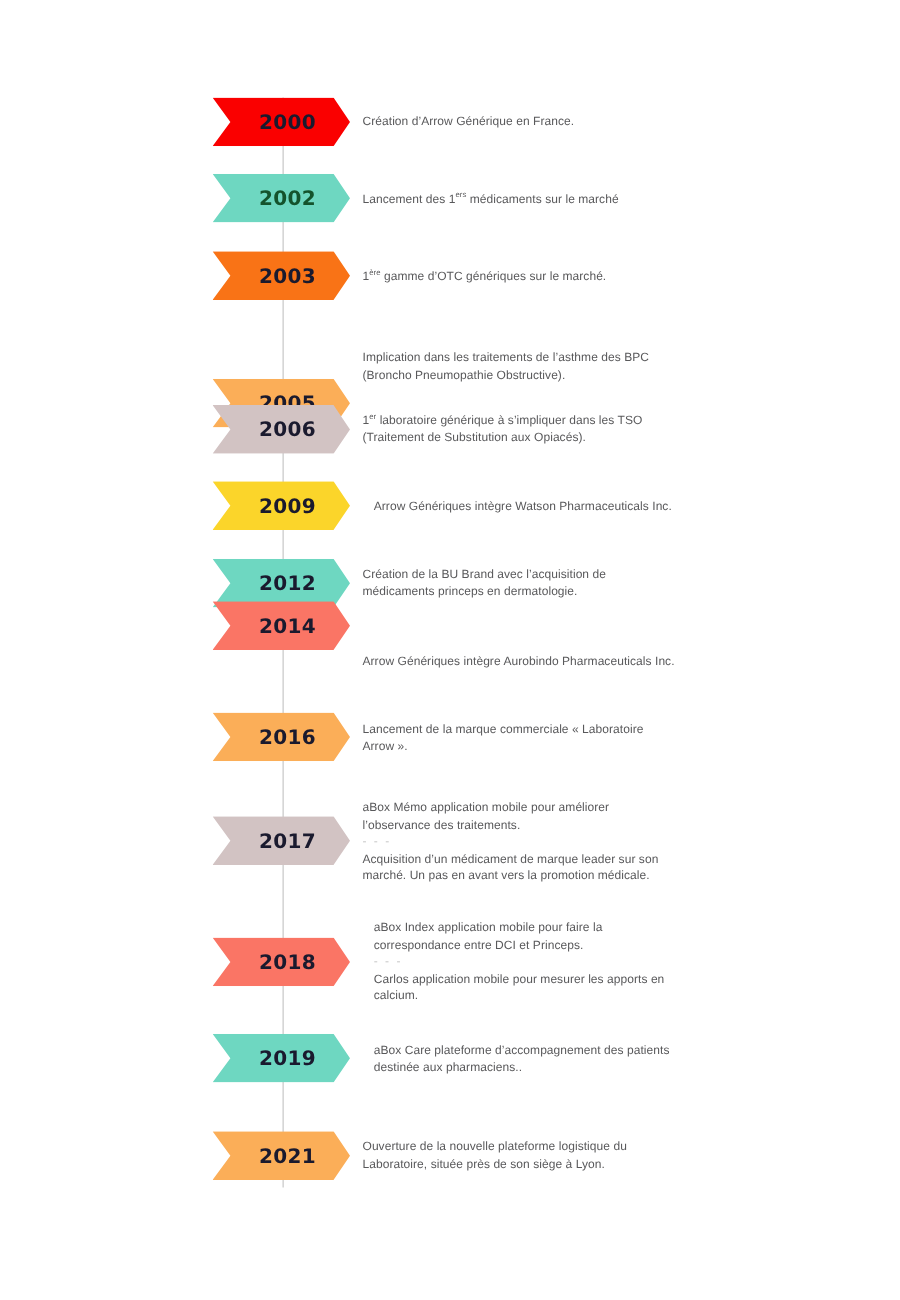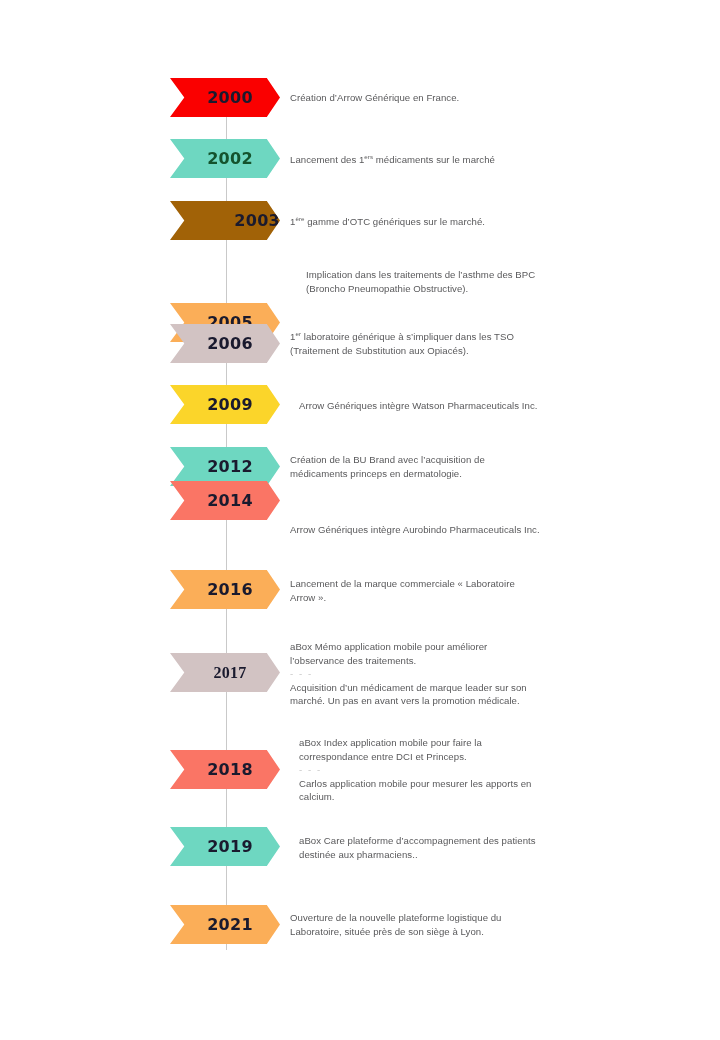--- a/index.html
+++ b/index.html
@@ -104,32 +104,32 @@
       </div>
       <div class="tl-row">
         <div class="tl-banner" style="top: 139px; background: rgb(110, 215, 193);">
           <span class="tl-year" style="color: #14532d;">2002</span>
         </div>
         <div class="tl-desc" style="top: 153px; color: rgb(89, 89, 91);">
           <p><span>Lancement des 1</span><sup>ers</sup><span> médicaments sur le marché</span></p>
         </div>
       </div>
       <div class="tl-row">
-        <div class="tl-banner" style="top: 201px; background: #a16207; justify-content: flex-end;">
+        <div class="tl-banner" style="top: 201px; background: #f97316;">
           <span class="tl-year" style="color: rgb(26, 26, 46);">2003</span>
         </div>
         <div class="tl-desc" style="top: 215px; color: rgb(89, 89, 91);">
           <p><span>1</span><sup>ère</sup><span> gamme d’OTC génériques sur le marché.</span></p>
         </div>
       </div>
       <div class="tl-row">
         <div class="tl-banner" style="top: 262px; background: rgb(251, 174, 88); margin-top: 41px;">
           <span class="tl-year" style="color: rgb(26, 26, 46);">2005</span>
         </div>
-        <div class="tl-desc" style="top: 268px; color: rgb(89, 89, 91); margin-left: 16px;">
+        <div class="tl-desc" style="top: 280px; color: rgb(89, 89, 91);">
           <p><span>Implication dans les traitements de l’asthme des BPC</span><br><span>(Broncho Pneumopathie Obstructive).</span></p>
         </div>
       </div>
       <div class="tl-row">
         <div class="tl-banner" style="top: 324px; background: rgb(210, 195, 195);">
           <span class="tl-year" style="color: rgb(26, 26, 46);">2006</span>
         </div>
         <div class="tl-desc" style="top: 330px; color: rgb(89, 89, 91);">
           <p><span>1</span><sup>er</sup><span> laboratoire générique à s’impliquer dans les TSO</span><br><span>(Traitement de Substitution aux Opiacés).</span></p>
         </div>
@@ -161,21 +161,21 @@
       <div class="tl-row">
         <div class="tl-banner" style="top: 570px; background: rgb(251, 174, 88);">
           <span class="tl-year" style="color: rgb(26, 26, 46);">2016</span>
         </div>
         <div class="tl-desc" style="top: 577px; color: rgb(89, 89, 91);">
           <p><span>Lancement de la marque commerciale « Laboratoire</span><br><span>Arrow ».</span></p>
         </div>
       </div>
       <div class="tl-row">
         <div class="tl-banner" style="top: 653px; background: rgb(210, 195, 195);">
-          <span class="tl-year" style="color: rgb(26, 26, 46); font-family: Liberation Serif, serif;">2017</span>
+          <span class="tl-year" style="color: rgb(26, 26, 46);">2017</span>
         </div>
         <div class="tl-desc" style="top: 640px; color: rgb(89, 89, 91);">
           <p><span>aBox Mémo application mobile pour améliorer</span><br><span>l’observance des traitements.</span></p>
           <p class="tl-sep">- - -</p>
           <p><span>Acquisition d’un médicament de marque leader sur son</span><br><span>marché. Un pas en avant vers la promotion médicale.</span></p>
         </div>
       </div>
       <div class="tl-row">
         <div class="tl-banner" style="top: 750px; background: rgb(250, 117, 101);">
           <span class="tl-year" style="color: rgb(26, 26, 46);">2018</span>

